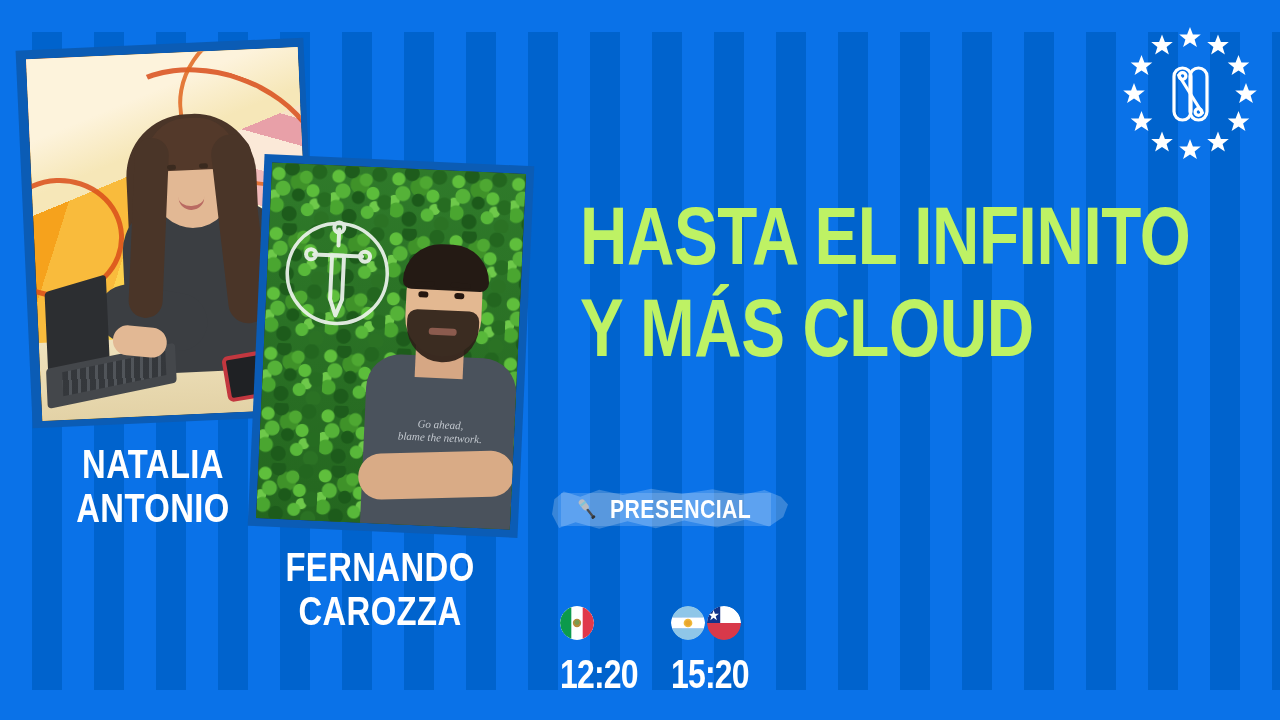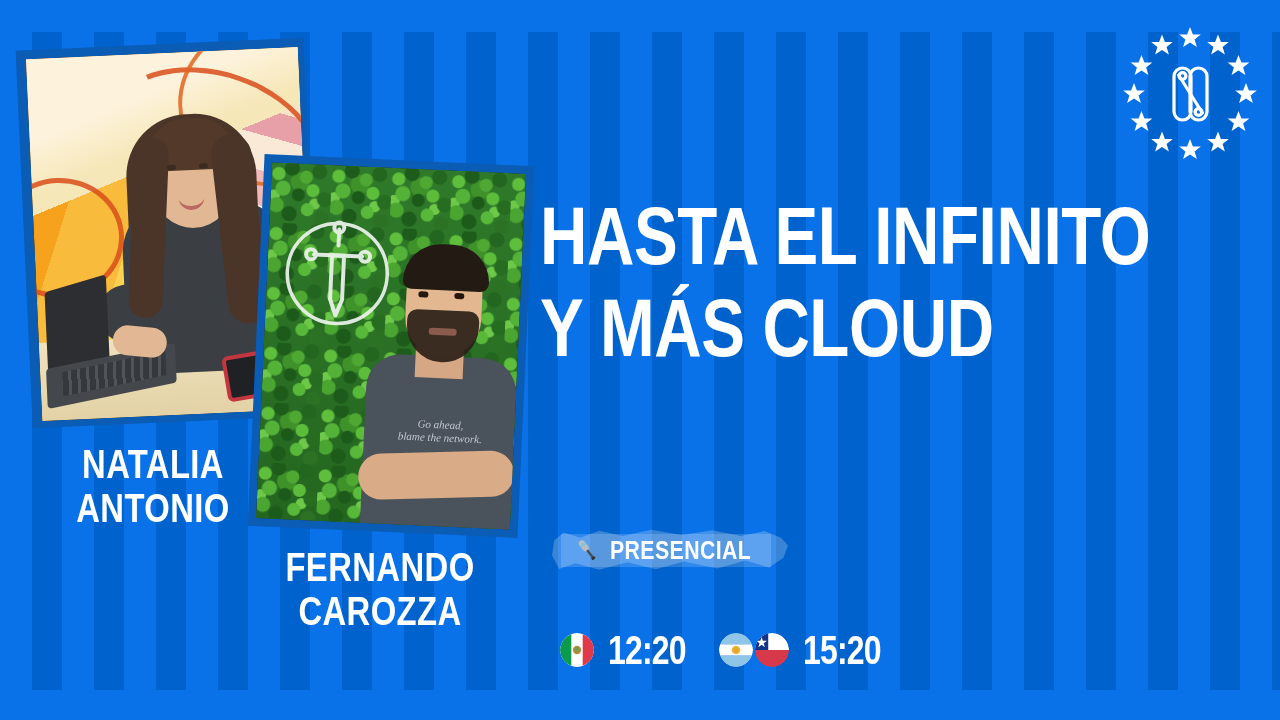--- a/index.html
+++ b/index.html
@@ -241,45 +241,44 @@
     line-height: 44px;
     text-transform: uppercase;
     transform: scaleX(.82);
   }
   #name1 { left: 8px; top: 442px; width: 290px; font-size: 40px; }
   #name2 { left: 230px; top: 545px; width: 300px; font-size: 40px; }
 
   
   #title {
     position: absolute;
-    left: 540px;
+    left: 580px;
     top: 190px;
     width: 700px;
-    color: #ffffff;
+    color: #bef264;
   }
   .title-line {
     font-family: "Liberation Sans Narrow", "Liberation Sans", sans-serif;
     font-weight: 700;
     font-size: 82px;
     line-height: 92px;
     letter-spacing: -0.5px;
     text-transform: uppercase;
     transform: scaleX(.80);
     transform-origin: left center;
     white-space: nowrap;
   }
 
   
   #badge {
     position: absolute;
     left: 552px;
     top: 487px;
     width: 236px;
     height: 44px;
-    margin-top: 41px;
   }
   .brush {
     position: absolute; inset: 0;
     background: rgba(255,255,255,.22);
     clip-path: polygon(
       1% 28%, 5% 10%, 12% 22%, 20% 6%, 30% 18%, 42% 4%, 55% 16%, 68% 5%,
       80% 18%, 90% 7%, 97% 22%, 100% 40%, 98% 68%, 92% 90%, 82% 74%,
       70% 92%, 56% 76%, 44% 94%, 32% 78%, 20% 95%, 10% 80%, 3% 93%, 0% 62%
     );
   }
@@ -308,21 +307,21 @@
   
   #times {
     position: absolute;
     left: 560px;
     top: 626px;
     height: 48px;
     display: flex;
     align-items: center;
     gap: 22px;
   }
-  .time-item { display: flex; align-items: center; gap: 14px; }
+  .time-item { display: flex; align-items: flex-start; gap: 14px; flex-direction: column; }
   .flag-group { display: flex; align-items: center; gap: 2px; }
   .flag { width: 34px; height: 34px; border-radius: 50%; overflow: hidden; display:block; }
   .time-text {
     color: #ffffff;
     font-family: "Liberation Sans Narrow", "Liberation Sans", sans-serif;
     font-weight: 700;
     font-size: 40px;
     line-height: 40px;
     letter-spacing: -1px;
     transform: scaleX(.80);

